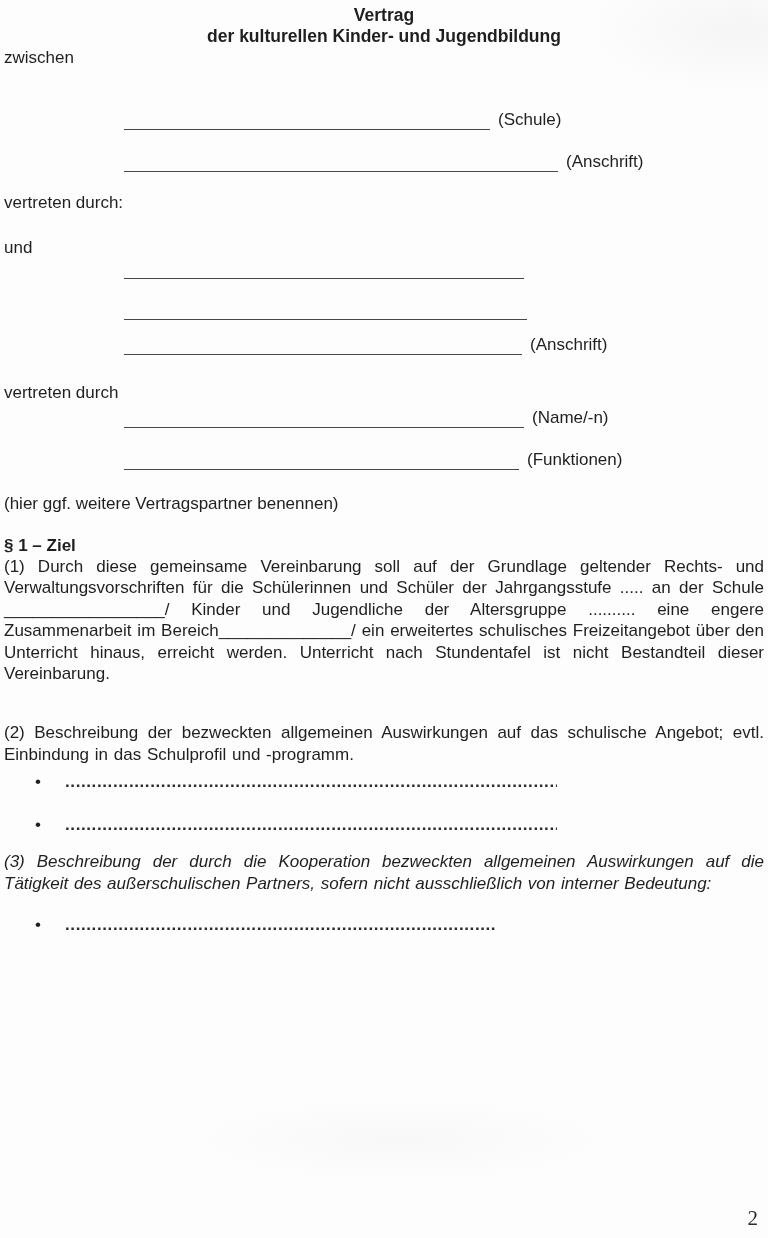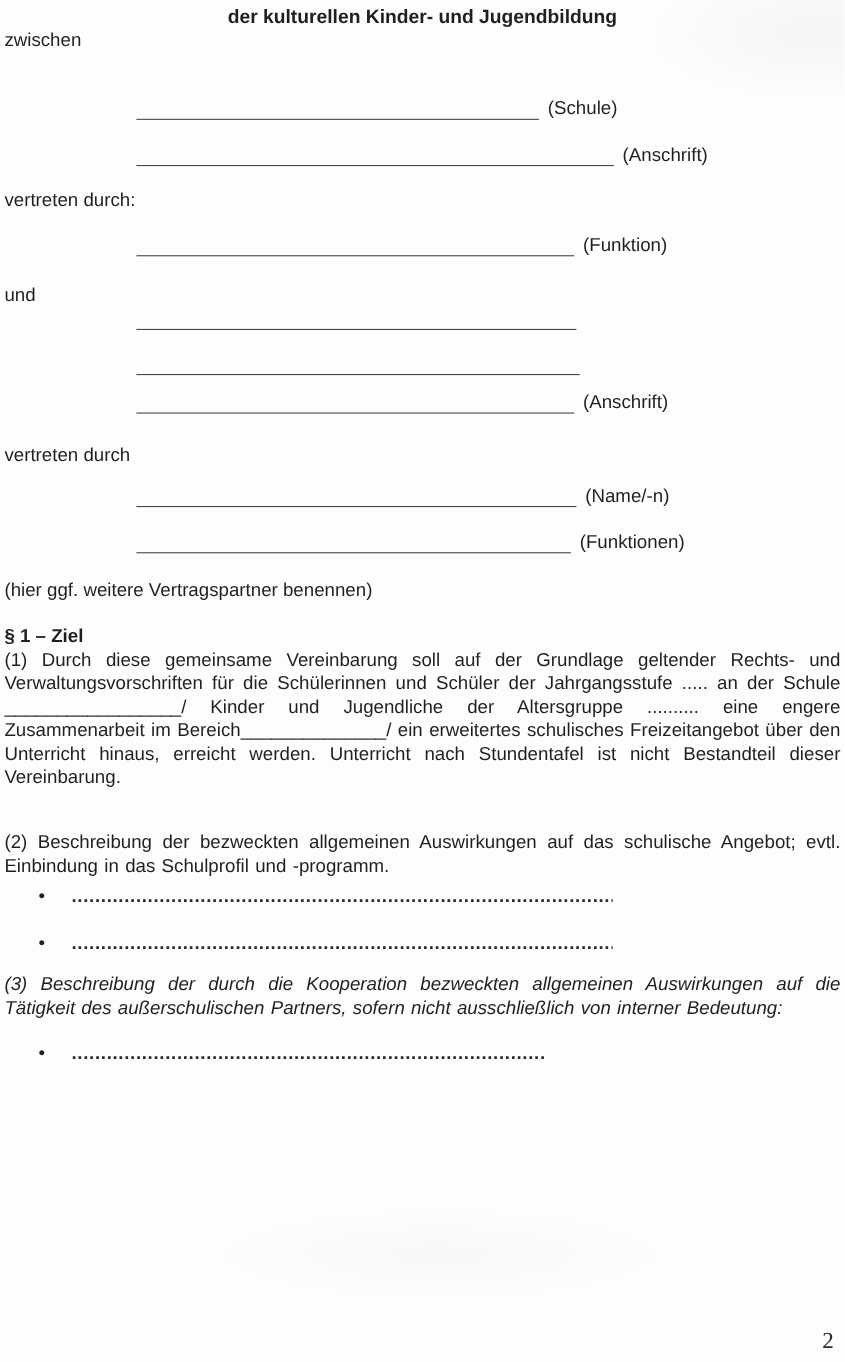--- a/index.html
+++ b/index.html
@@ -41,21 +41,21 @@
   .w400 { width: 400px; }
   .w403 { width: 403px; }
   .w434 { width: 434px; }
 
   .mt41 { margin-top: 41px; }
   .mt26 { margin-top: 26px; }
   .mt24 { margin-top: 24px; }
   .mt22 { margin-top: 22px; }
   .mt20 { margin-top: 20px; }
   .mt19 { margin-top: 19px; }
-  .mt16 { margin-top: 16px; }
+  .mt16 { margin-top: 4px; }
   .mt13 { margin-top: 13px; }
 
   .traeger-label { margin-top: 2px; text-align: right; padding-right: 14px; }
 
   .section-heading { margin-top: 21px; font-weight: bold; }
   .para { text-align: justify; word-spacing: 1px; line-height: 21.4px; }
   .p1 { margin-top: 0px; }
   .p2 { margin-top: 38px; }
   .p3 { margin-top: 16px; font-style: italic; }
 
@@ -84,39 +84,37 @@
     font-size: 21px;
     color: #2b2b2b;
   }
 </style>
 </head>
 <body>
 
 <div class="page">
 
   <div class="title-block">
+    <div>Vertrag</div>
     <div>der kulturellen Kinder- und Jugendbildung</div>
   </div>
 
   <div class="lead-word">zwischen</div>
 
   <div class="frow mt41">
     <span class="fline w366"></span><span class="flabel">(Schule)</span>
   </div>
 
   <div class="frow mt20">
     <span class="fline w434"></span><span class="flabel">(Anschrift)</span>
   </div>
 
   <div class="mt19">vertreten durch:</div>
 
 
-  <div class="frow mt20">
-    <span class="fline w398"></span><span class="flabel">(Funktion)</span>
-  </div>
 
   <div class="mt24">und</div>
 
   <div class="frow">
     <span class="fline w400"></span>
   </div>
 
   <div class="frow mt19">
     <span class="fline w403"></span>
   </div>

